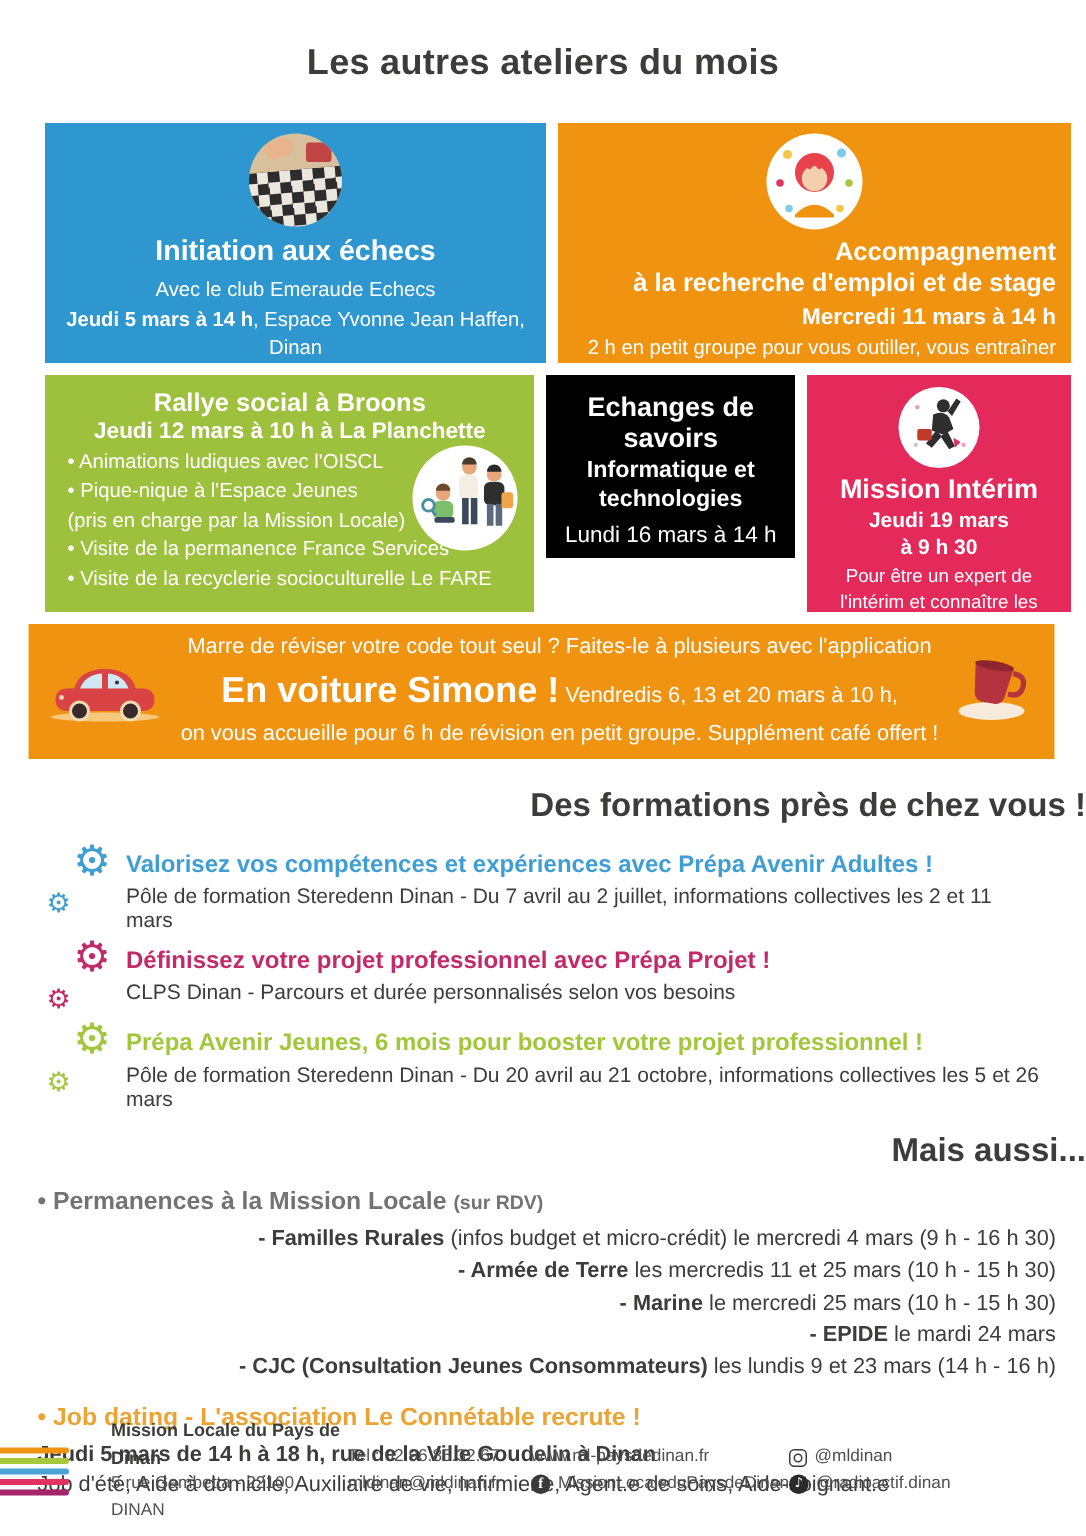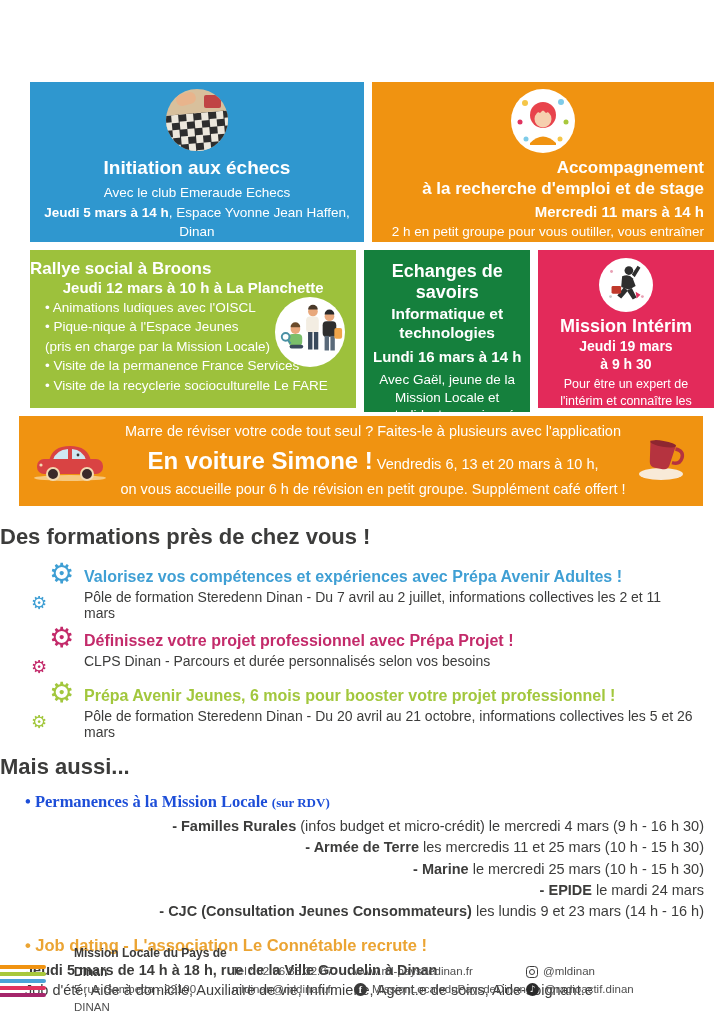--- a/index.html
+++ b/index.html
@@ -8,76 +8,76 @@
 
   .page-title { text-align:center; font-size:24px; font-weight:700; color:#3c3c3b; padding-top:28px; letter-spacing:.2px; }
 
   .cards { position:absolute; left:30px; top:82px; width:684px; display:flex; flex-direction:column; gap:8px; }
   .row { display:flex; gap:8px; }
   .card { color:#fff; overflow:hidden; }
 
   .card-echecs { width:334px; height:160px; background:#2f97cf; text-align:center; padding-top:7px; }
   .card-accomp { width:342px; height:160px; background:#f09311; text-align:right; padding:7px 10px 0; }
   .card-rallye { width:334px; height:158px; background:#9dc13c; position:relative; padding-top:9px; }
-  .card-echanges { width:169px; height:162px; background:#15803d; text-align:center; padding:11px 6px 0; }
+  .card-echanges { width:169px; height:122px; background:#000000; text-align:center; padding:11px 6px 0; }
   .card-interim { width:180px; height:158px; background:#e32a5a; text-align:center; padding:8px 4px 16px; }
 
   .icon-circle { border-radius:50%; margin:0 auto; overflow:hidden; position:relative; background:#fff; }
 
   
   .chess { width:62px; height:62px; background:#d8c09c; }
   .chess .board { position:absolute; left:-8px; top:24px; width:82px; height:46px;
     background: conic-gradient(#2d2d2d 0 25%, #ece7dc 0 50%, #2d2d2d 0 75%, #ece7dc 0) 0 0 / 15px 15px;
     transform: rotate(-5deg); }
   .chess .hand { position:absolute; left:10px; top:4px; width:20px; height:12px; background:#e8b48c; border-radius:6px; transform:rotate(-15deg); }
   .chess .clock { position:absolute; right:7px; top:6px; width:17px; height:13px; background:#c04444; border-radius:2px; }
 
   .card-title-lg { font-size:19px; font-weight:700; margin:6px 0 4px; }
   .card-line { font-size:13.5px; line-height:1.46; }
 
   .card-accomp .card-title-md { font-size:17px; font-weight:700; line-height:1.25; margin-top:4px; }
   .card-accomp .card-date { font-size:15px; font-weight:700; margin-top:3px; }
   .card-accomp .card-desc { font-size:13.5px; line-height:1.36; margin-top:3px; }
 
-  .card-rallye .card-title-md { font-size:17px; font-weight:700; text-align:left; }
+  .card-rallye .card-title-md { font-size:17px; font-weight:700; text-align:center; }
   .card-rallye .card-sub { font-size:15px; font-weight:700; text-align:center; margin-bottom:2px; }
   .rallye-list { list-style:none; text-align:left; padding-left:15px; font-size:13.5px; line-height:1.44; position:relative; z-index:1; }
   .rallye-icon { position:absolute; right:10px; top:46px; width:72px; height:72px; z-index:0; }
 
   .card-echanges .card-title-lg2 { font-size:18px; font-weight:700; }
   .card-echanges .card-sub { font-size:15.5px; font-weight:700; line-height:1.2; margin-top:2px; }
-  .card-echanges .card-date { font-size:15px; font-weight:700; margin-top:6px; }
+  .card-echanges .card-date { font-size:15px; font-weight:400; margin-top:6px; }
   .card-echanges .card-desc { font-size:13.5px; line-height:1.3; margin-top:6px; }
 
   .card-interim .card-title-lg2 { font-size:18px; font-weight:700; margin-top:4px; }
   .card-interim .card-date { font-size:14px; font-weight:700; line-height:1.3; }
   .card-interim .card-desc { font-size:12.5px; line-height:1.32; margin-top:3px; padding:0 4px; }
 
   .banner { position:absolute; left:19px; top:416px; width:684px; height:90px; background:#f09311; display:flex; align-items:center; color:#fff; }
   .banner-car { width:82px; flex:none; margin-left:10px; }
   .banner-text { flex:1; text-align:center; font-size:14.5px; line-height:1.5; }
   .banner-text .bold { font-weight:400; }
   .banner-app { font-size:24px; font-weight:700; }
   .banner-cup { width:56px; flex:none; margin-right:12px; }
 
   .lower { position:absolute; left:0; top:506px; width:724px; color:#3c3c3b; }
-  .section-title { text-align:left; font-size:22px; font-weight:700; color:#3c3c3b; margin:18px 0 16px; }
+  .section-title { text-align:right; font-size:22px; font-weight:700; color:#3c3c3b; margin:18px 0 16px; }
 
   .f-item { display:flex; align-items:flex-start; margin:0 30px 9px 30px; }
   .f-gear { position:relative; width:48px; height:46px; flex:none; margin-right:6px; }
   .g-big { position:absolute; right:4px; top:-6px; font-size:28px; line-height:1; font-family:"DejaVu Sans", sans-serif; }
   .g-small { position:absolute; left:1px; bottom:0px; font-size:18px; line-height:1; font-family:"DejaVu Sans", sans-serif; }
   .f-title { font-size:16px; font-weight:700; margin-bottom:3px; margin-top:2px; }
   .f-sub { font-size:14px; color:#3c3c3b; }
   .f-blue { color:#3f9fd4; }
   .f-magenta { color:#c32a6a; }
   .f-green { color:#a2c73d; }
 
   .ma { margin:0 20px 0 25px; font-size:14.5px; line-height:1.4; }
-  .ma-heading { font-size:16.5px; font-weight:700; color:#1d4ed8; margin-bottom:3px;font-family:Liberation Serif, serif; }
+  .ma-heading { font-size:16.5px; font-weight:700; color:#737373; margin-bottom:3px; }
   .ma-heading .suffix { font-size:13px; }
   .ma-item { margin-bottom:1px;text-align:right; }
   .job-heading { font-size:16.5px; font-weight:700; color:#eba433; margin-top:12px; margin-bottom:3px; }
   .job-line1 { font-weight:700; }
 
   .footer { position:absolute; left:0; bottom:7px; width:724px; display:flex; align-items:center; font-size:11.5px; color:#4f4f4f; line-height:1.55; }
   .stripes { width:46px; flex:none; margin-right:28px; }
   .stripe { height:4px; margin:3px 0; border-radius:0 2px 2px 0; }
   .fcol1 { width:158px; }
   .fcol2 { width:122px; }
@@ -87,20 +87,21 @@
   .fb-icon { width:13px; height:13px; border-radius:50%; background:#3a3a3a; color:#fff; font-size:10px; font-weight:700; display:flex; align-items:center; justify-content:center; font-family:"Liberation Serif", serif; }
   .ig-icon { width:12px; height:12px; border:1.6px solid #3a3a3a; border-radius:3.5px; position:relative; flex:none; }
   .ig-icon::after { content:""; position:absolute; left:1.9px; top:1.9px; width:4.4px; height:4.4px; border:1.4px solid #3a3a3a; border-radius:50%; }
   .tt-icon { width:13px; height:13px; border-radius:50%; background:#2a2a2a; color:#fff; font-size:9px; display:flex; align-items:center; justify-content:center; flex:none; font-family:"DejaVu Sans", sans-serif; }
 </style>
 </head>
 <body>
 
 <div class="page">
 
+  <div class="page-title">Les autres ateliers du mois</div>
 
   <div class="cards">
     <div class="row">
 
       <div class="card card-echecs">
         <div class="icon-circle chess">
           <span class="hand"></span>
             <span class="clock"></span>
             <span class="board"></span>
         </div>

